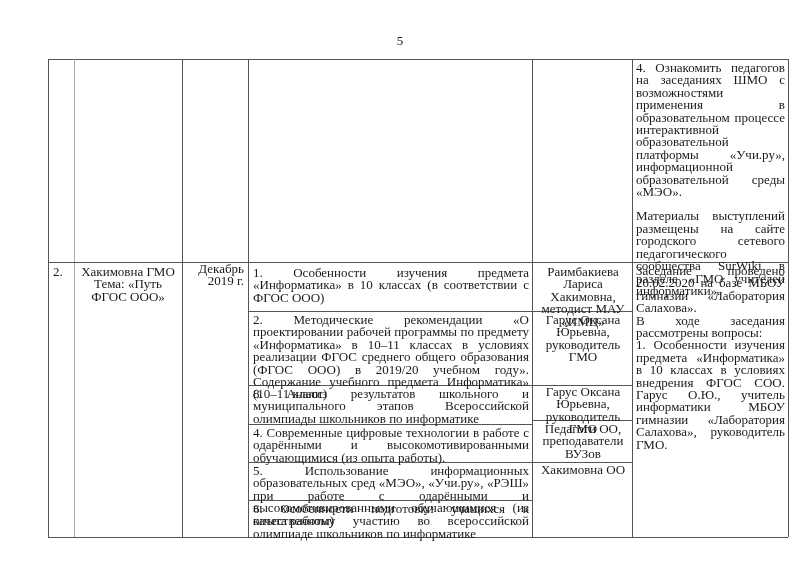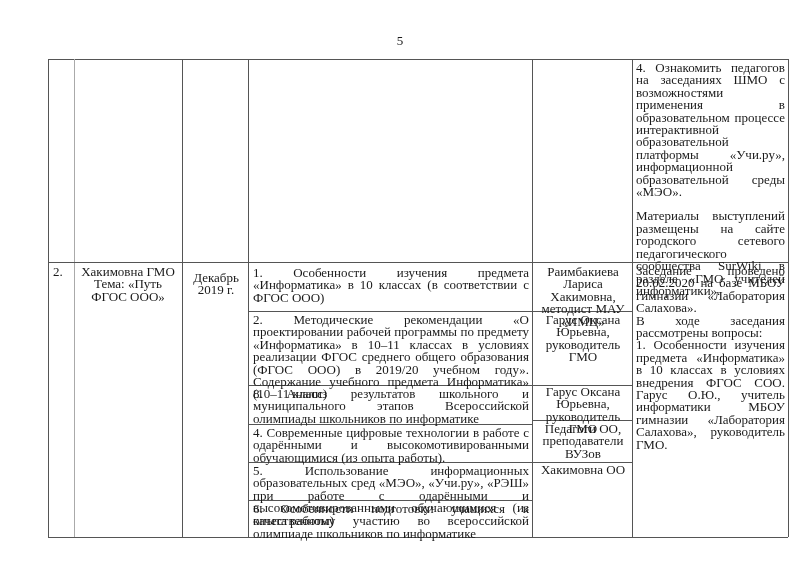--- a/index.html
+++ b/index.html
@@ -37,21 +37,21 @@
 
   <div class="cell just" style="left:588px;top:3px;width:149px;">
     <p class="p">4. Ознакомить педагогов на заседаниях ШМО с возможностями применения в образовательном процессе интерактивной образовательной платформы «Учи.ру», информационной образовательной среды «МЭО».</p>
     <div class="gap"></div>
     <p class="p">Материалы выступлений размещены на сайте городского сетевого педагогического сообщества SurWiki в разделе «ГМО учителей информатики».</p>
     <div class="gap"></div>
   </div>
 
   <div class="cell" style="left:5px;top:207px;width:20px;">2.</div>
   <div class="cell center" style="left:32px;top:207px;width:96px;">Хакимовна ГМО Тема: «Путь ФГОС ООО»</div>
-  <div class="cell center" style="left:140px;top:213px;width:56px;">Декабрь 2019 г.</div>
+  <div class="cell center" style="left:140px;top:204px;width:56px;text-align:right;">Декабрь 2019 г.</div>
 
   <div class="hline" style="left:200px;top:252px;width:284px;"></div>
   <div class="hline" style="left:200px;top:326px;width:284px;"></div>
   <div class="hline" style="left:200px;top:365px;width:284px;"></div>
   <div class="hline" style="left:200px;top:403px;width:284px;"></div>
   <div class="hline" style="left:200px;top:441px;width:284px;"></div>
 
   <div class="hline" style="left:484px;top:252px;width:100px;"></div>
   <div class="hline" style="left:484px;top:326px;width:100px;"></div>
   <div class="hline" style="left:484px;top:361px;width:100px;"></div>

